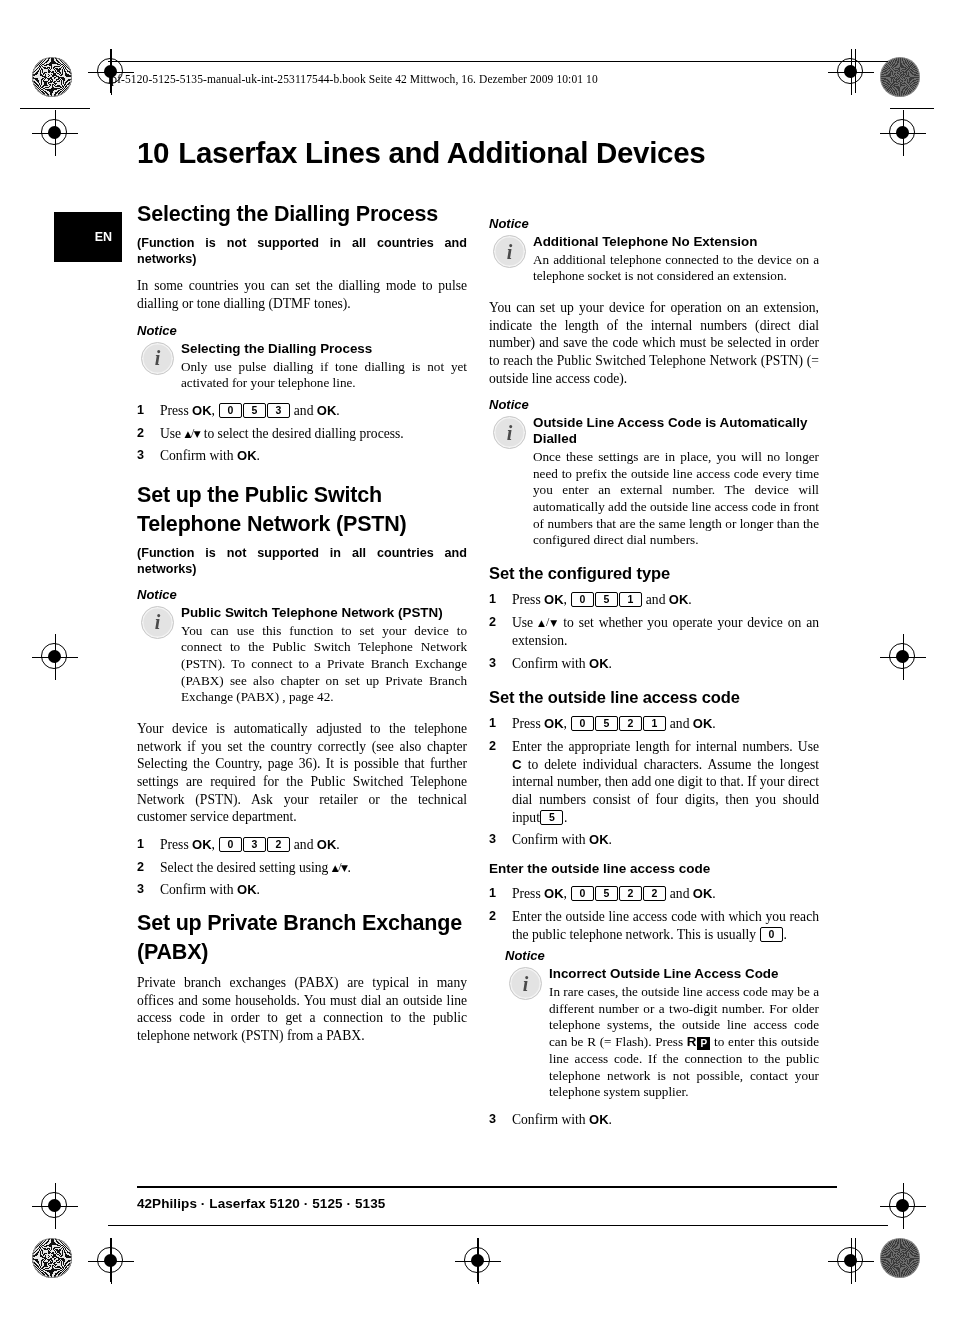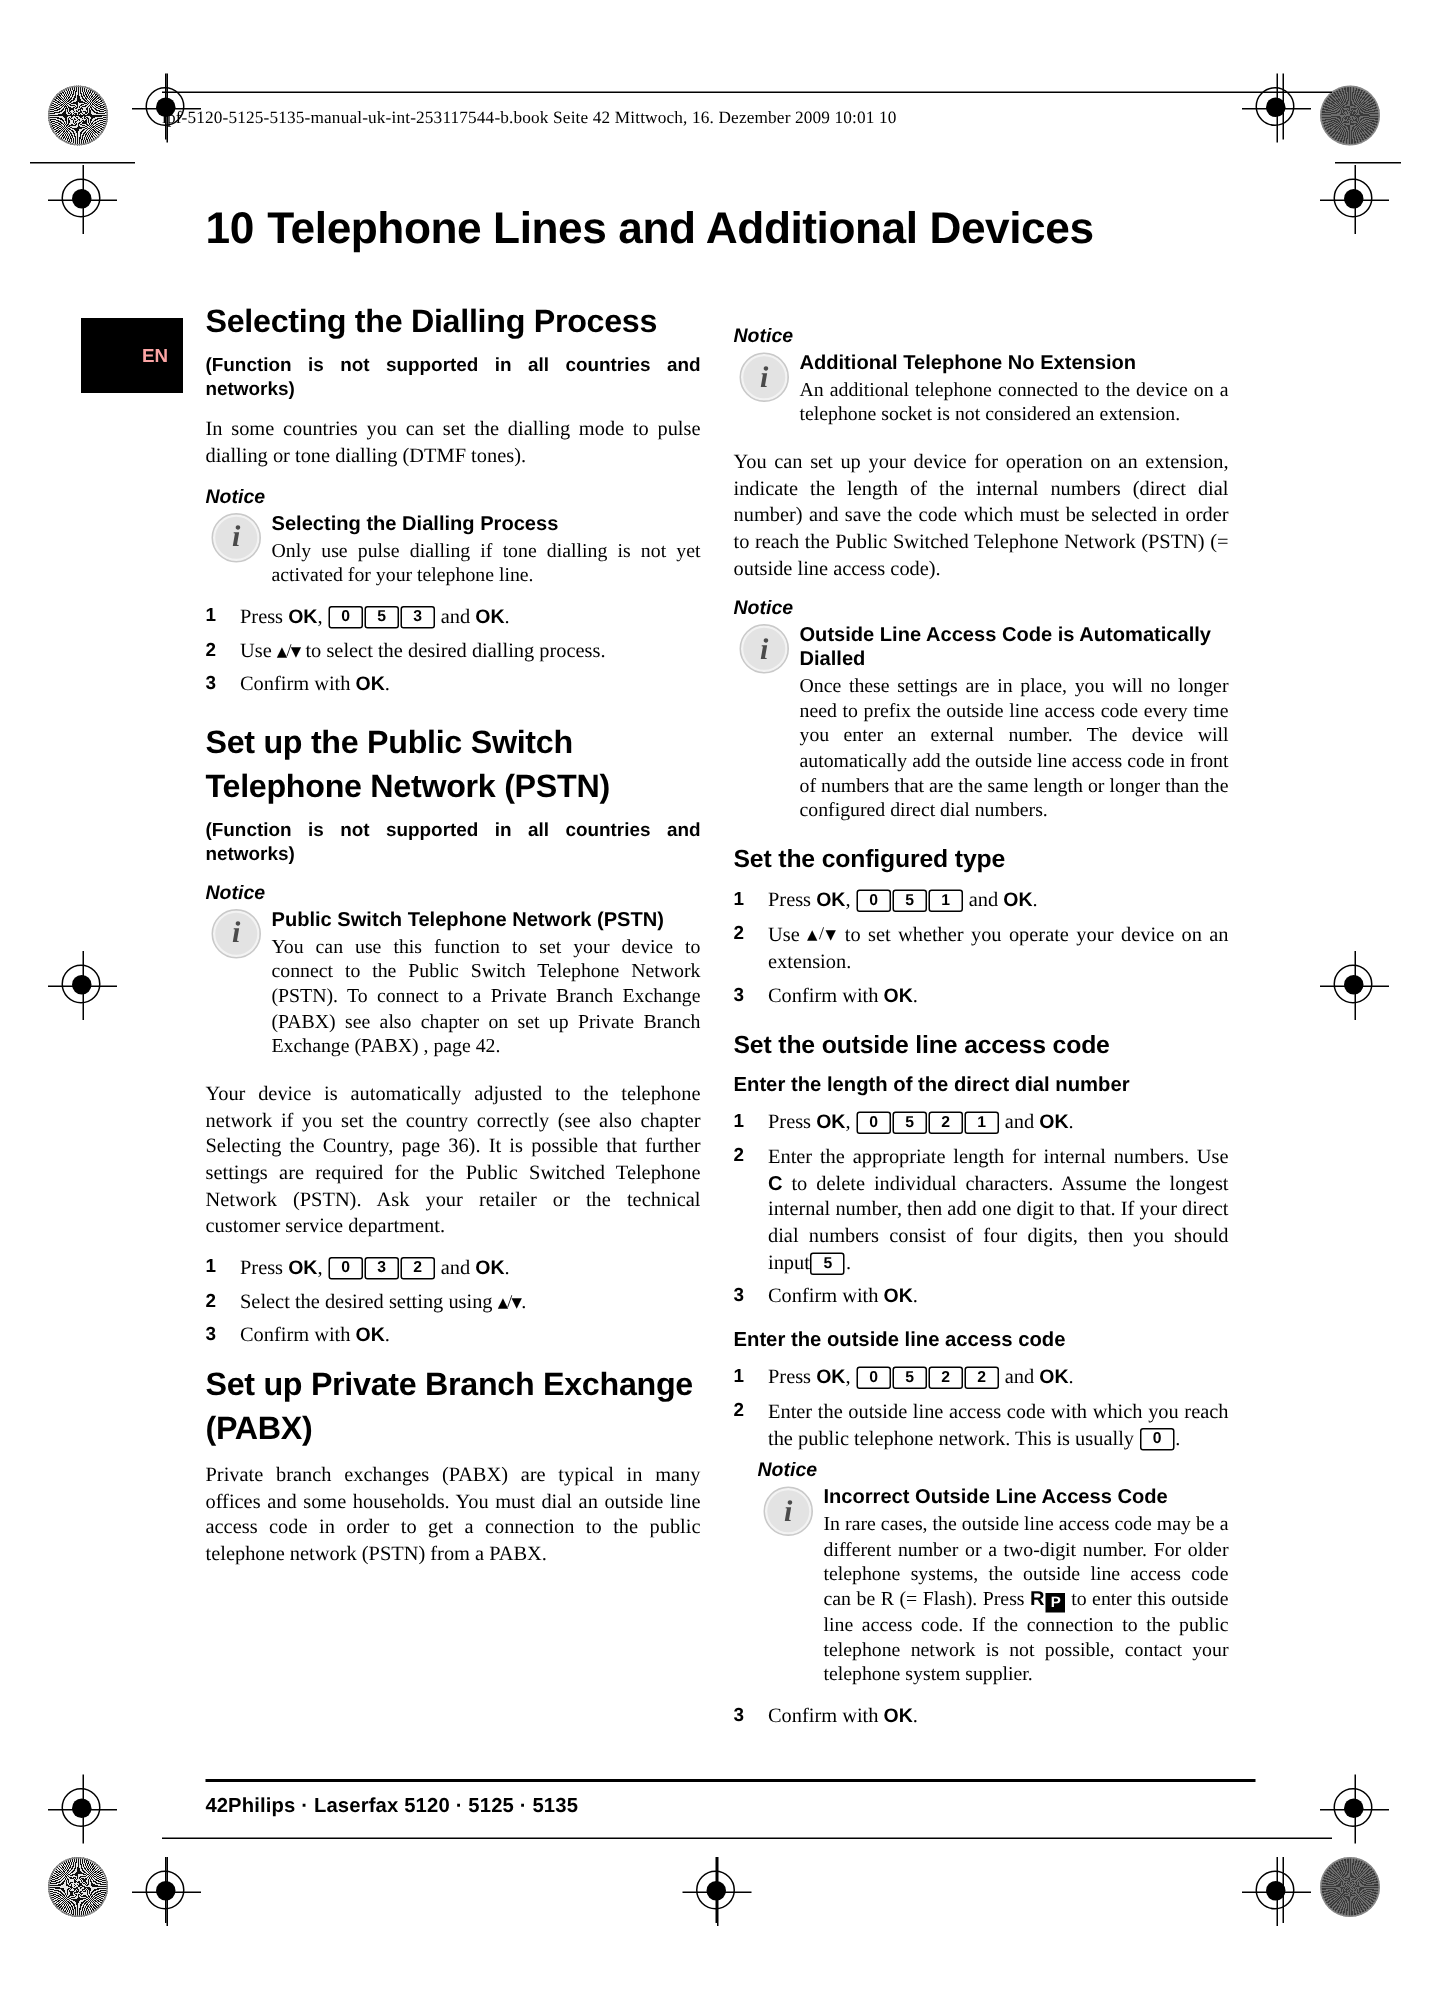--- a/index.html
+++ b/index.html
@@ -54,21 +54,21 @@
   .chapter-title {
     position:absolute; left:137px; top:138px; width:700px;
     font-family:"Liberation Sans", sans-serif;
     font-weight:bold; font-size:29.5px; letter-spacing:-0.3px;
     line-height:1.05;
   }
   .chapter-title .num { margin-right:9px; }
 
   .lang-tab {
     position:absolute; left:54px; top:212px;
-    width:68px; height:50px; background:#000; color:#fca5a5;
+    width:68px; height:50px; background:#000; color:#ffffff;
     font-family:"Liberation Sans", sans-serif;
     font-weight:bold; font-size:12.5px;
     display:flex; align-items:center; justify-content:flex-end;
     padding-right:10px; box-sizing:border-box;
   }
 
   
   .col { position:absolute; top:200px; width:330px; }
   .col-left  { left:137px; }
   .col-right { left:489px; }
@@ -274,21 +274,21 @@
   <div class="trimline" style="left:20px; top:108px; width:70px; height:1.3px;"></div>
   <div class="trimline" style="left:890px; top:108px; width:44px; height:1.3px;"></div>
   <div class="trimline" style="left:108px; top:1225px; width:780px; height:1.3px;"></div>
   <div class="trimline" style="left:110px; top:1238px; width:1.3px; height:44px;"></div>
   <div class="trimline" style="left:855px; top:1238px; width:1.3px; height:44px;"></div>
   <div class="trimline" style="left:477px; top:1238px; width:1.3px; height:44px;"></div>
 
   <div class="slug">lpf-5120-5125-5135-manual-uk-int-253117544-b.book  Seite 42  Mittwoch, 16. Dezember 2009  10:01 10</div>
 
   <div class="chapter-title">
-    <span class="num">10</span><span>Telephone Lines and Additional Devices</span>
+    <span class="num">10</span><span>Laserfax Lines and Additional Devices</span>
   </div>
 
   <div class="lang-tab">
     <span>EN</span>
   </div>
 
   <div class="col col-left">
 
     <h2 class="sec">Selecting the Dialling Process</h2>
     <p class="bold-note">(Function is not supported in all countries and networks)</p>
@@ -384,21 +384,20 @@
       <li>
         <span class="n">2</span><span>Use </span><span class="arrows">▲<span class="sl">/</span>▼</span><span> to set whether you operate your device on an extension.</span>
       </li>
       <li>
         <span class="n">3</span><span>Confirm with </span><span class="ok">OK</span><span>.</span>
       </li>
     </ol>
 
     <h3 class="sub" style="margin-top:14px;">Set the outside line access code</h3>
 
-    <h4 class="subsub">Enter the length of the direct dial number</h4>
 
     <ol class="steps">
       <li>
         <span class="n">1</span><span>Press </span><span class="ok">OK</span><span>, </span><span class="key">0</span><span class="key">5</span><span class="key">2</span><span class="key">1</span><span> and </span><span class="ok">OK</span><span>.</span>
       </li>
       <li>
         <span class="n">2</span><span>Enter the appropriate length for internal numbers. Use </span><span class="ckey">C</span><span> to delete individual characters. Assume the longest internal number, then add one digit to that. If your direct dial numbers consist of four digits, then you should input</span><span class="key">5</span><span>.</span>
       </li>
       <li>
         <span class="n">3</span><span>Confirm with </span><span class="ok">OK</span><span>.</span>

